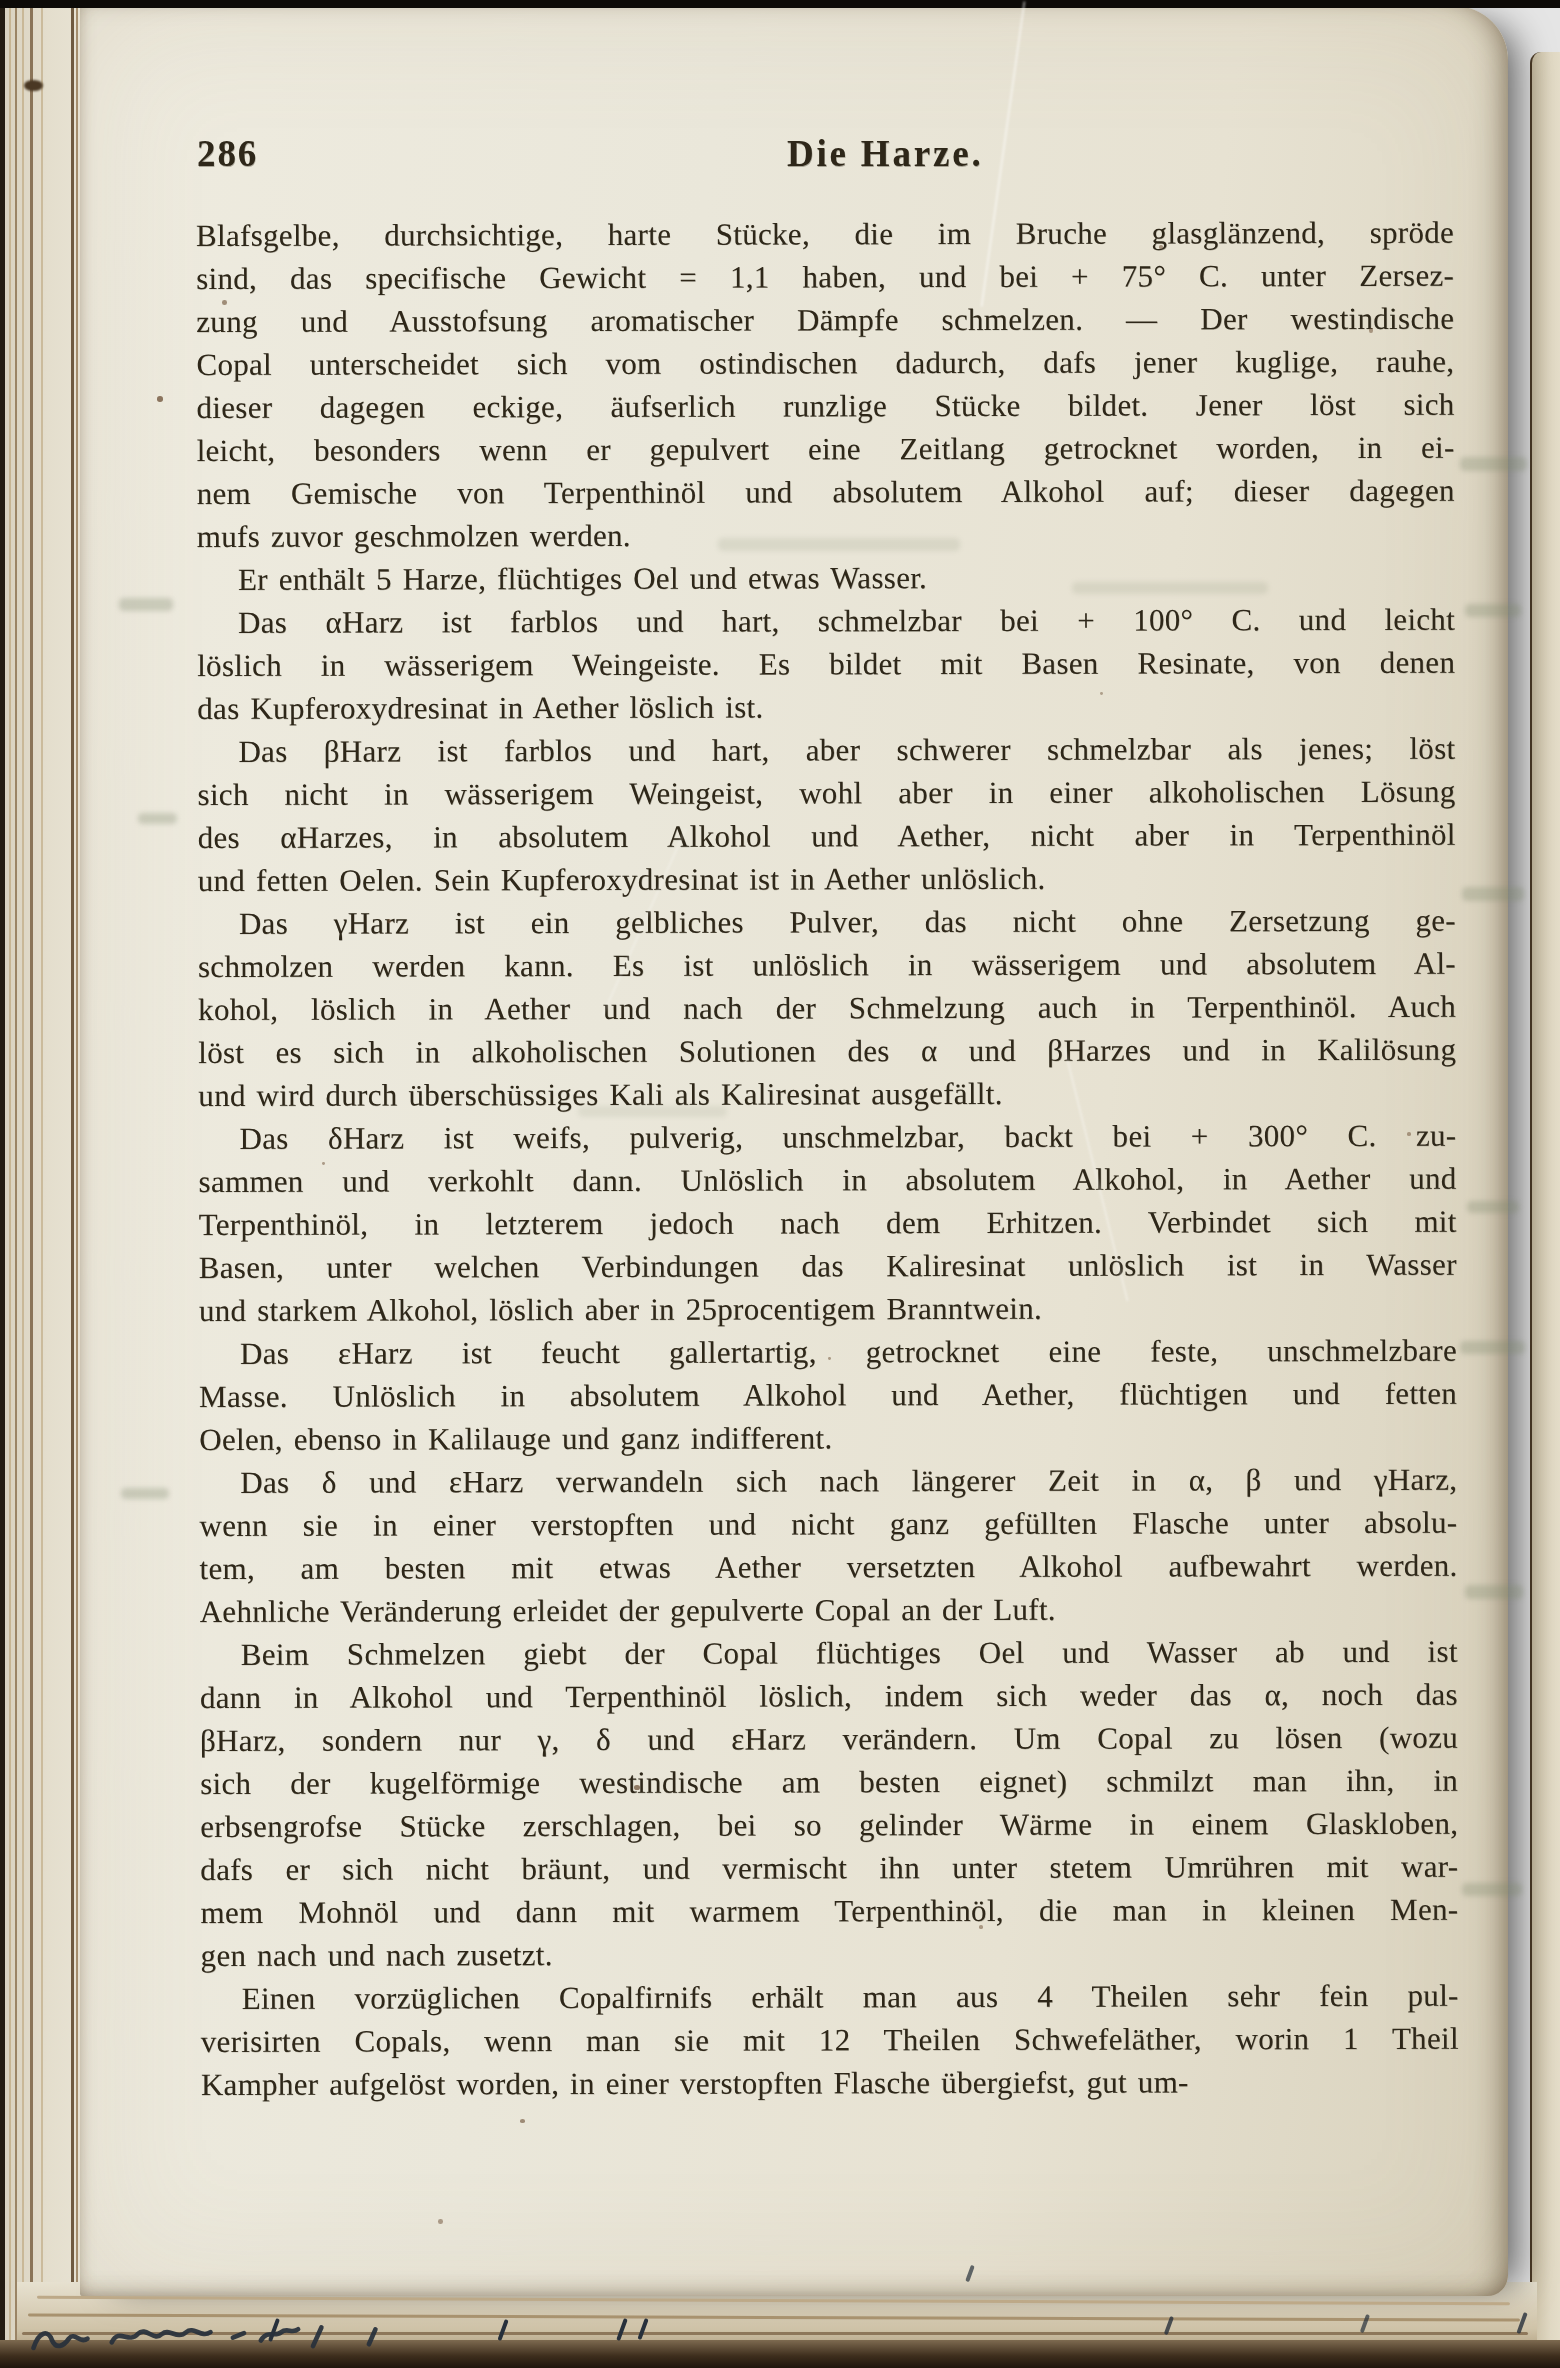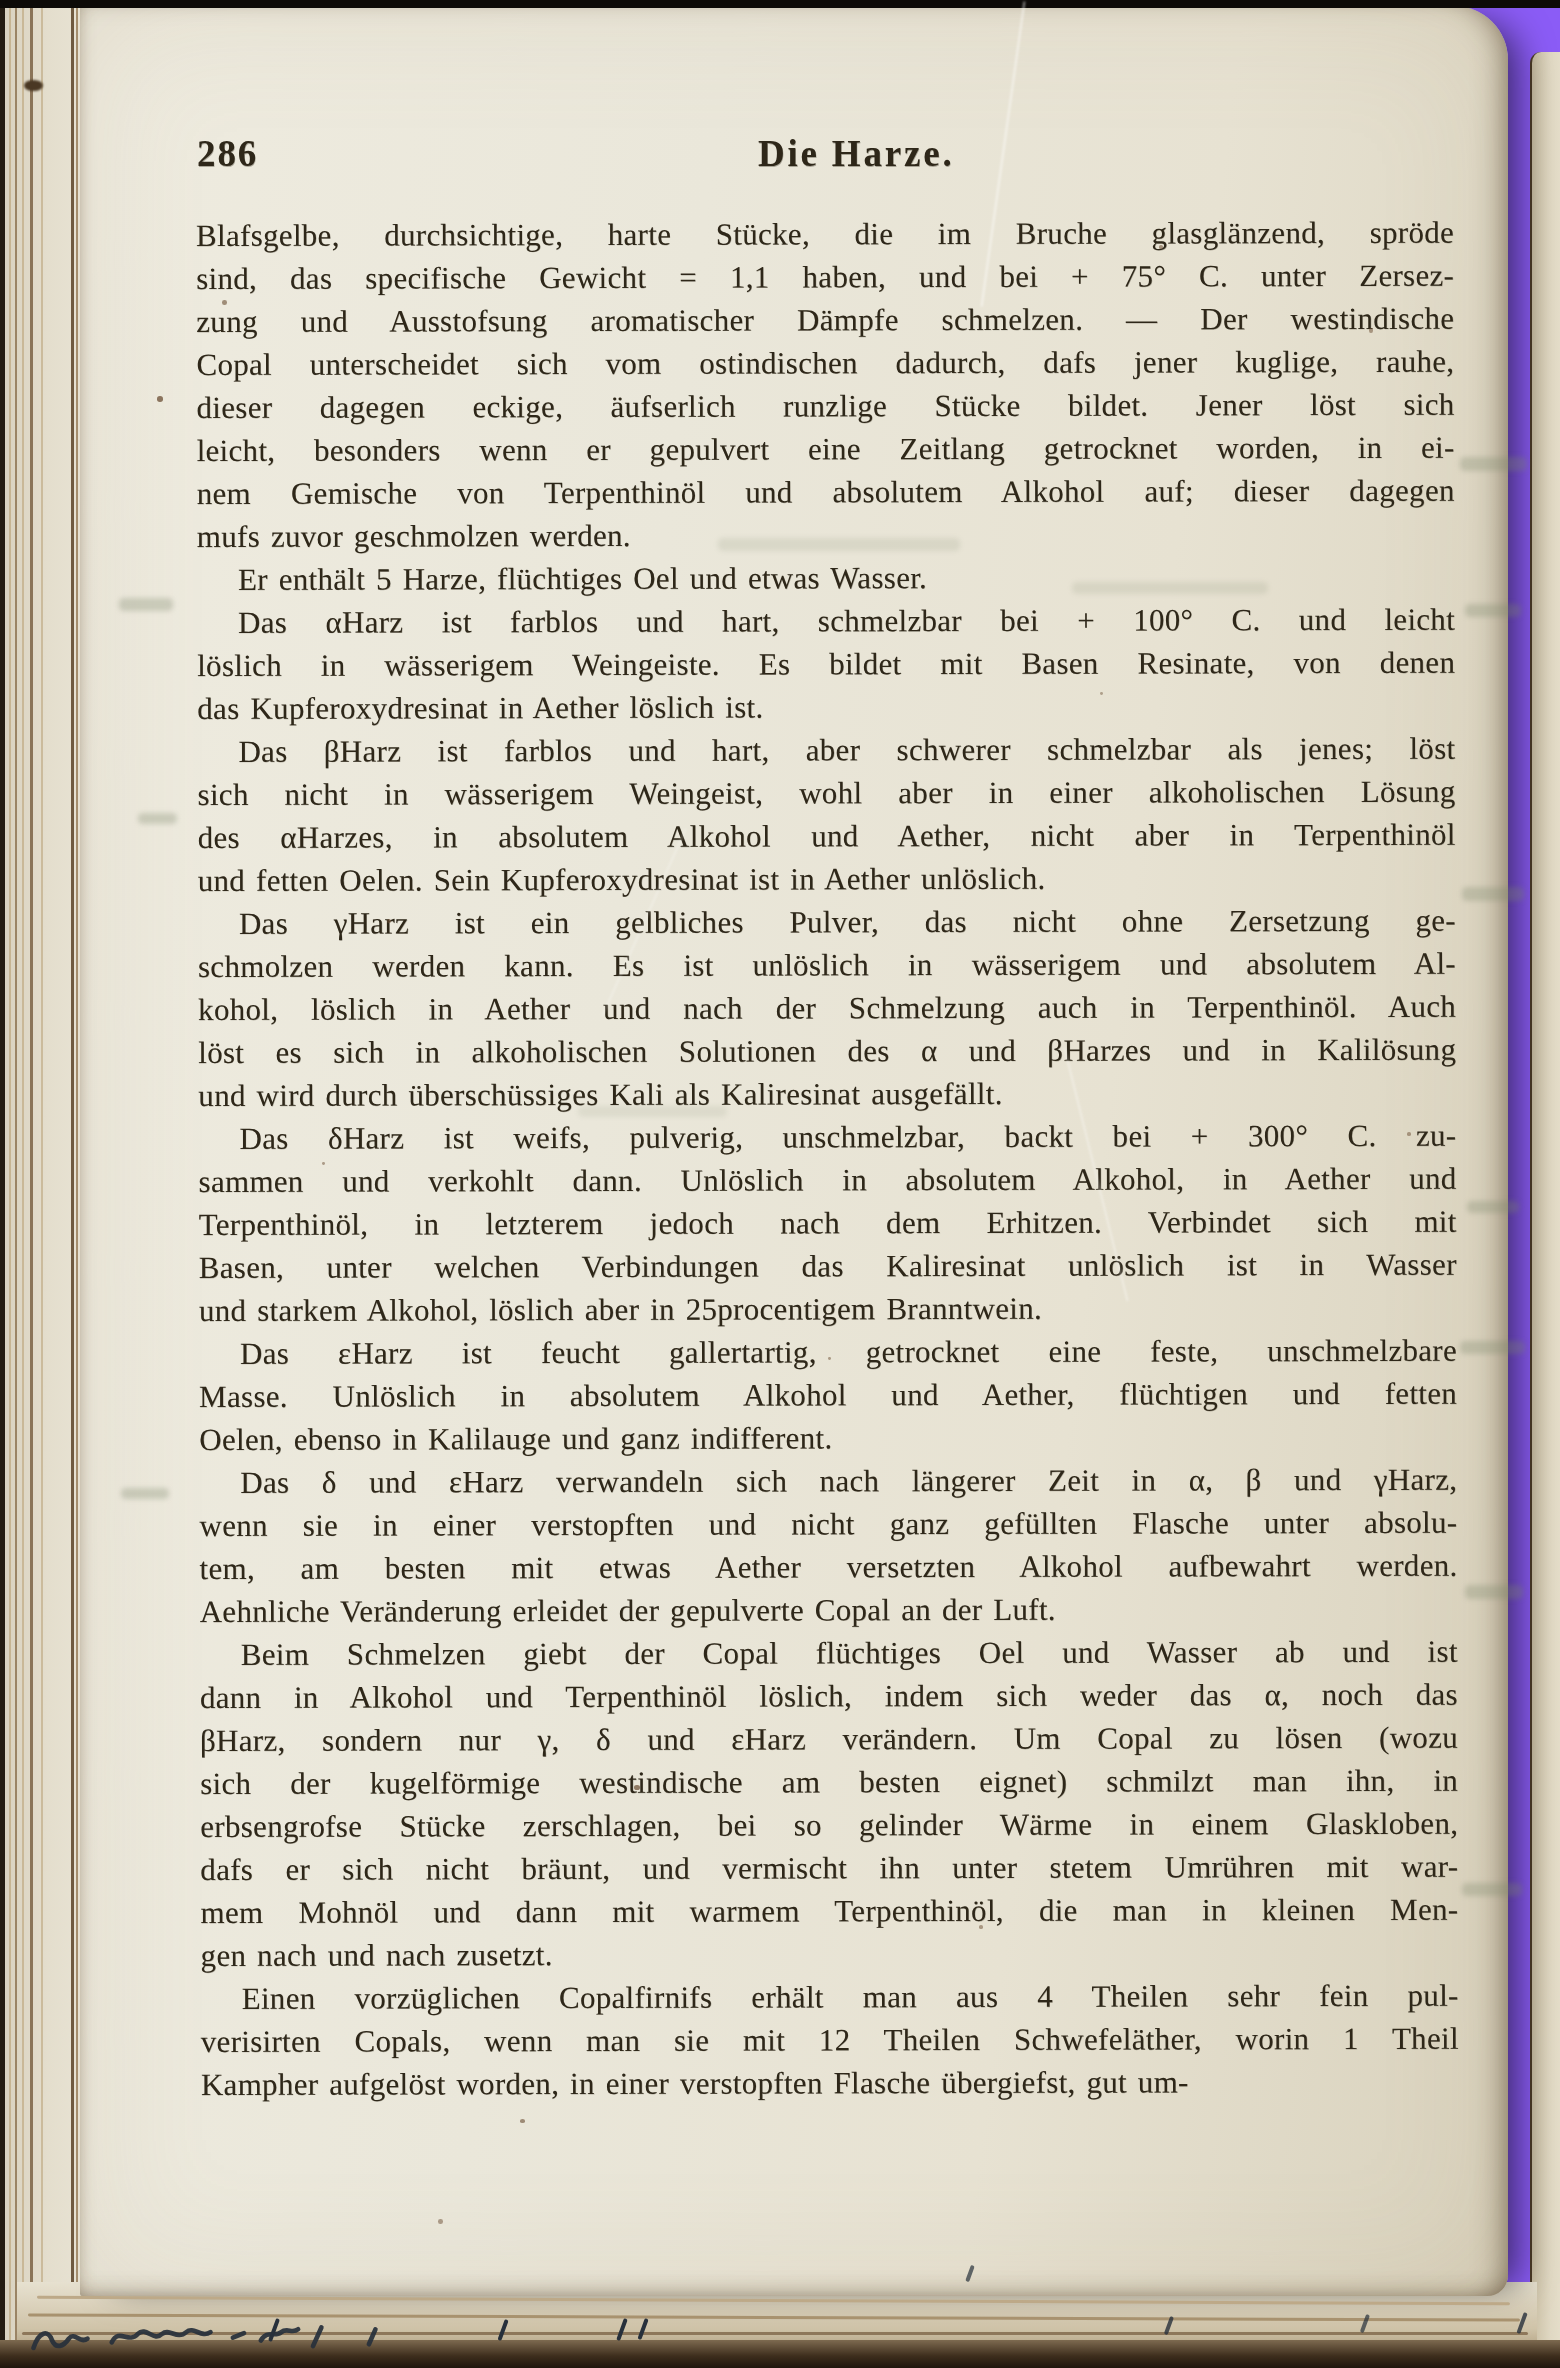--- a/index.html
+++ b/index.html
@@ -1,17 +1,17 @@
 <!DOCTYPE html>
 <html style="font-size:15px"><head>
 <meta charset="utf-8">
 <style>
   html,body{margin:0;padding:0;background:#0d0a07;}
   #scan{position:relative;width:1561px;height:2369px;overflow:hidden;
-        background:#8b5cf6;font-family:"Liberation Serif","DejaVu Serif",serif;}
+        background:#e5e5e5;font-family:"Liberation Serif","DejaVu Serif",serif;}
 
   
   .left-edges{position:absolute;left:0;top:0;width:88px;height:2369px;
               background:linear-gradient(to right,#d8d1bf,#e4decd 55%,#e8e3d4);z-index:1;}
   .vline{position:absolute;top:0;height:100%;}
 
   
   .next-page{position:absolute;left:1530px;top:52px;width:31px;height:2293px;
              background:linear-gradient(to right,#cabfa4,#e0d8c3 60%,#e6dfcb);
              border-left:2.8px solid #4c3b27;border-top-left-radius:11.2px;z-index:1;}
@@ -31,21 +31,21 @@
                background:linear-gradient(to bottom,#e7e1d0,#cfc3a8 70%,#b3a284);}
   .bottom-line{position:absolute;height:2.8px;border-radius:1.9px;z-index:3;}
   .bottom-dark{position:absolute;left:0;top:2340px;width:1561px;height:29px;z-index:3;
                background:linear-gradient(to bottom,#7d6a50,#3e2e1d 55%,#1d140c);}
   .top-strip{position:absolute;left:0;top:0;width:1561px;height:7.5px;background:#0d0a07;z-index:3;}
 
   
   .header-text{position:absolute;z-index:5;color:#2e2719;font-weight:bold;
                text-shadow:0.5px 0.5px 0 rgba(46,39,25,.35);}
   #page-number{left:197px;top:132px;font-size:37px;letter-spacing:1.9px;}
-  #running-title{left:758px;top:132px;font-size:37px;letter-spacing:2.8px;}
+  #running-title{left:787px;top:132px;font-size:37px;letter-spacing:2.8px;}
 
   #body-text{position:absolute;left:196px;top:214px;width:1258px;z-index:5;
              color:#2e2719;font-size:31px;letter-spacing:0.3px;word-spacing:2.8px;
              transform:rotate(-.15deg);transform-origin:left top;
              text-shadow:0.4px 0.4px 0 rgba(46,39,25,.32);}
   .line{height:43px;line-height:43px;text-align:justify;text-align-last:justify;
         white-space:normal;overflow:visible;}
   .line.last{text-align-last:left;}
   .line.indent{text-indent:41px;}
 

